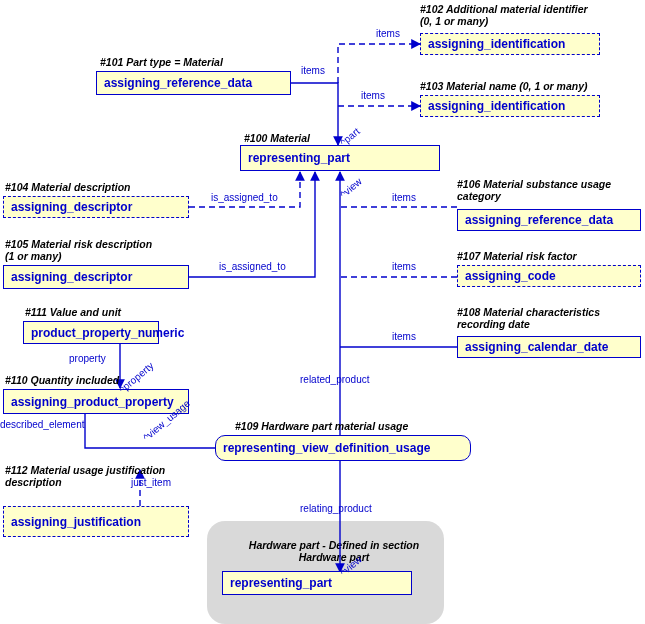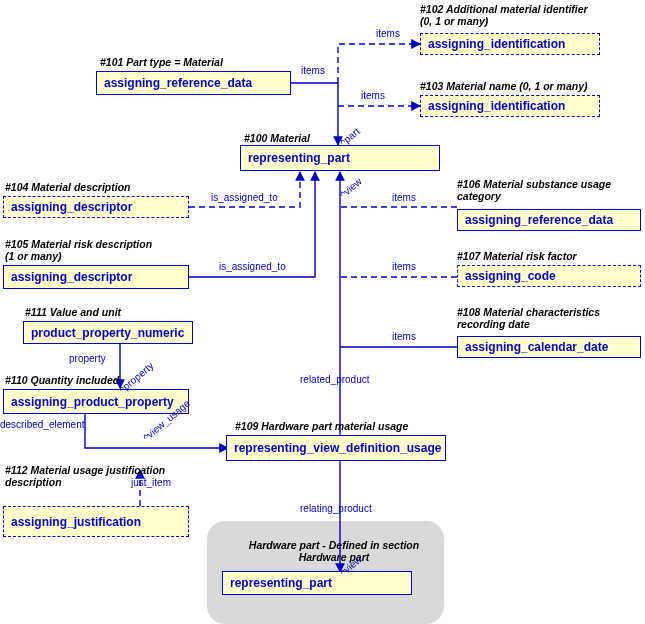--- a/index.html
+++ b/index.html
@@ -133,27 +133,27 @@
   <div class="box" style="left:240px; top:145px; width:200px; height:26px;">representing_part</div>
 
   <div class="box dashed" style="left:3px; top:196px; width:186px; height:22px;">assigning_descriptor</div>
 
   <div class="box" style="left:457px; top:209px; width:184px; height:22px;">assigning_reference_data</div>
 
   <div class="box" style="left:3px; top:265px; width:186px; height:24px;">assigning_descriptor</div>
 
   <div class="box dashed" style="left:457px; top:265px; width:184px; height:22px;">assigning_code</div>
 
-  <div class="box" style="left:23px; top:321px; width:170px; height:23px;">product_property_numeric</div>
+  <div class="box" style="left:23px; top:321px; width:136px; height:23px;">product_property_numeric</div>
 
   <div class="box" style="left:457px; top:336px; width:184px; height:22px;">assigning_calendar_date</div>
 
   <div class="box" style="left:3px; top:389px; width:186px; height:25px;">assigning_product_property</div>
 
-  <div class="box" style="left:226px; top:435px; width:220px; height:26px;">representing_view_definition_usage</div>
+  <div class="box" style="left:215px; top:435px; width:256px; height:26px;border-radius:10px;">representing_view_definition_usage</div>
 
   <div class="box dashed" style="left:3px; top:506px; width:186px; height:31px;">assigning_justification</div>
 
   <div class="box" style="left:222px; top:571px; width:190px; height:24px;">representing_part</div>
 
   <div class="caption" style="left:420px; top:3px;">#102 Additional material identifier
 (0, 1 or many)</div>
   <div class="caption" style="left:100px; top:56px;">#101 Part type = Material</div>
   <div class="caption" style="left:420px; top:80px;">#103 Material name (0, 1 or many)</div>
   <div class="caption" style="left:244px; top:132px;">#100 Material</div>

